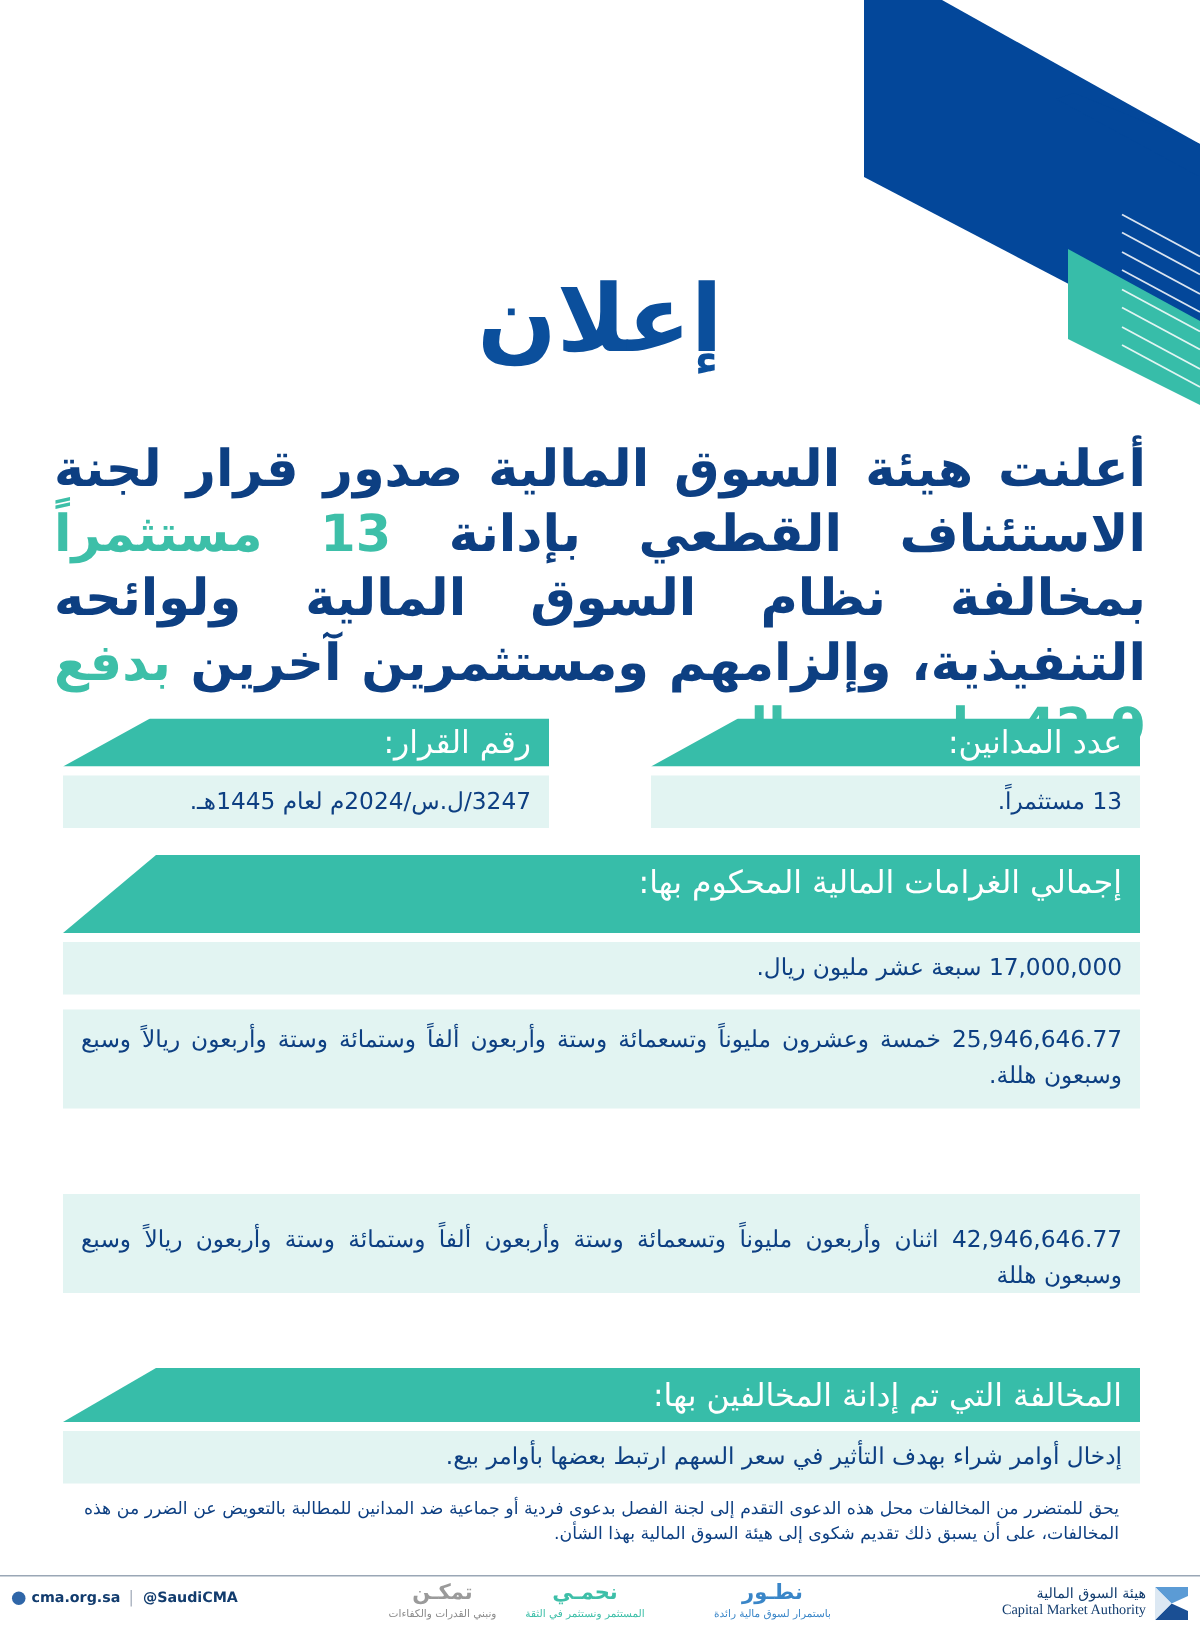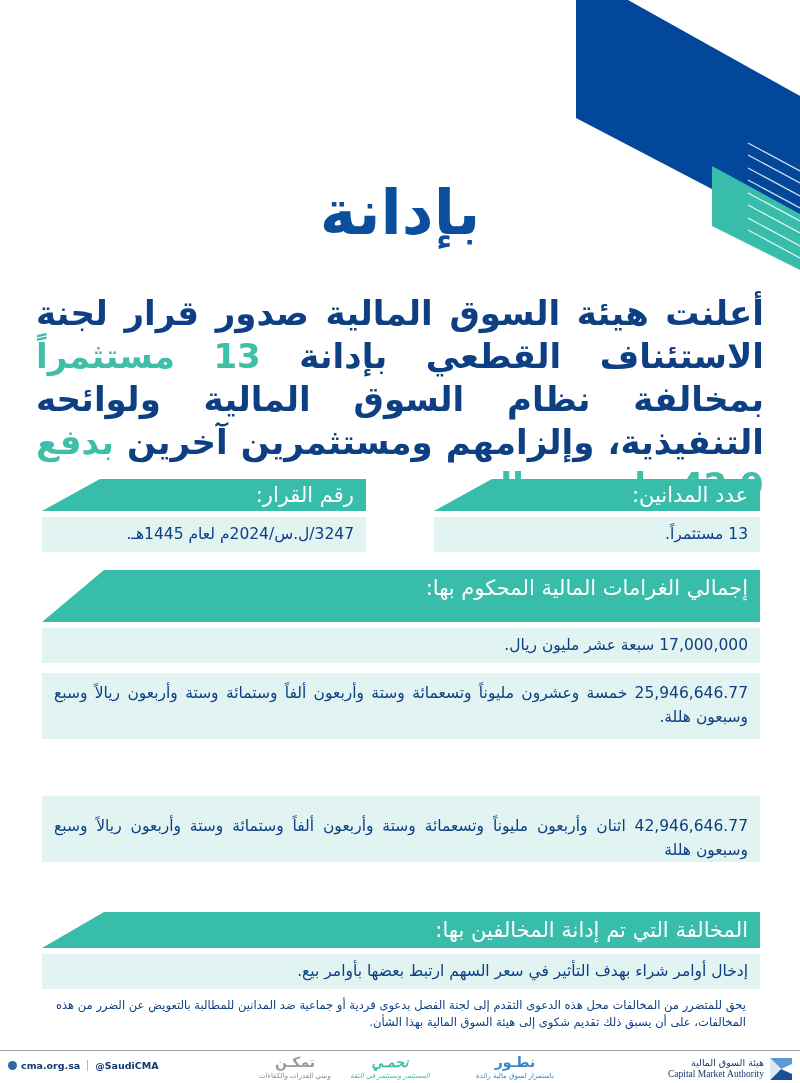--- a/index.html
+++ b/index.html
@@ -64,21 +64,21 @@
     <line x1="748" y1="155" x2="800" y2="183"></line>
     <line x1="748" y1="168" x2="800" y2="196"></line>
     <line x1="748" y1="180" x2="800" y2="208"></line>
     <line x1="748" y1="193" x2="800" y2="221"></line>
     <line x1="748" y1="205" x2="800" y2="233"></line>
     <line x1="748" y1="218" x2="800" y2="246"></line>
     <line x1="748" y1="230" x2="800" y2="258"></line>
   </g>
 </svg>
 
-<div class="title">بإدانة</div>
+<div class="title">إعلان</div>
 
 <div class="intro">
   <span>أعلنت هيئة السوق المالية صدور قرار لجنة الاستئناف القطعي بإدانة </span><span class="hl">13 مستثمراً</span><span> بمخالفة نظام السوق المالية ولوائحه التنفيذية، وإلزامهم ومستثمرين آخرين </span><span class="hl">بدفع 42.9 مليون ريال.</span>
 </div>
 
 <div class="card" style="left:434px; top:479px; width:326px;">
   <div class="head">
     <svg class="shape" viewBox="0 0 326 32" preserveAspectRatio="none">
         <polygon points="58,0 326,0 326,32 0,32" fill="#37bda9"></polygon>
       </svg>
@@ -134,21 +134,21 @@
     <span class="globe"></span>
     <span>cma.org.sa</span>
     <span class="sep"></span>
     <span>@SaudiCMA</span>
   </div>
 
   <div class="pillar" style="left:250px; width:90px;">
     <div class="big" style="color:#9a9a9a;">تمكـن</div>
     <div class="small" style="color:#8a8a8a;">ونبني القدرات والكفاءات</div>
   </div>
-  <div class="pillar" style="left:345px; width:90px;font-style:italic;">
+  <div class="pillar" style="left:345px; width:90px;">
     <div class="big" style="color:#3dbfa8;">نحمـي</div>
     <div class="small" style="color:#3dbfa8;">المستثمر ونستثمر في الثقة</div>
   </div>
   <div class="pillar" style="left:470px; width:90px;">
     <div class="big" style="color:#3a86c8;">نطـور</div>
     <div class="small" style="color:#3a86c8;">باستمرار لسوق مالية رائدة</div>
   </div>
 
   <div class="cma-logo">
     <div class="cma-text">

